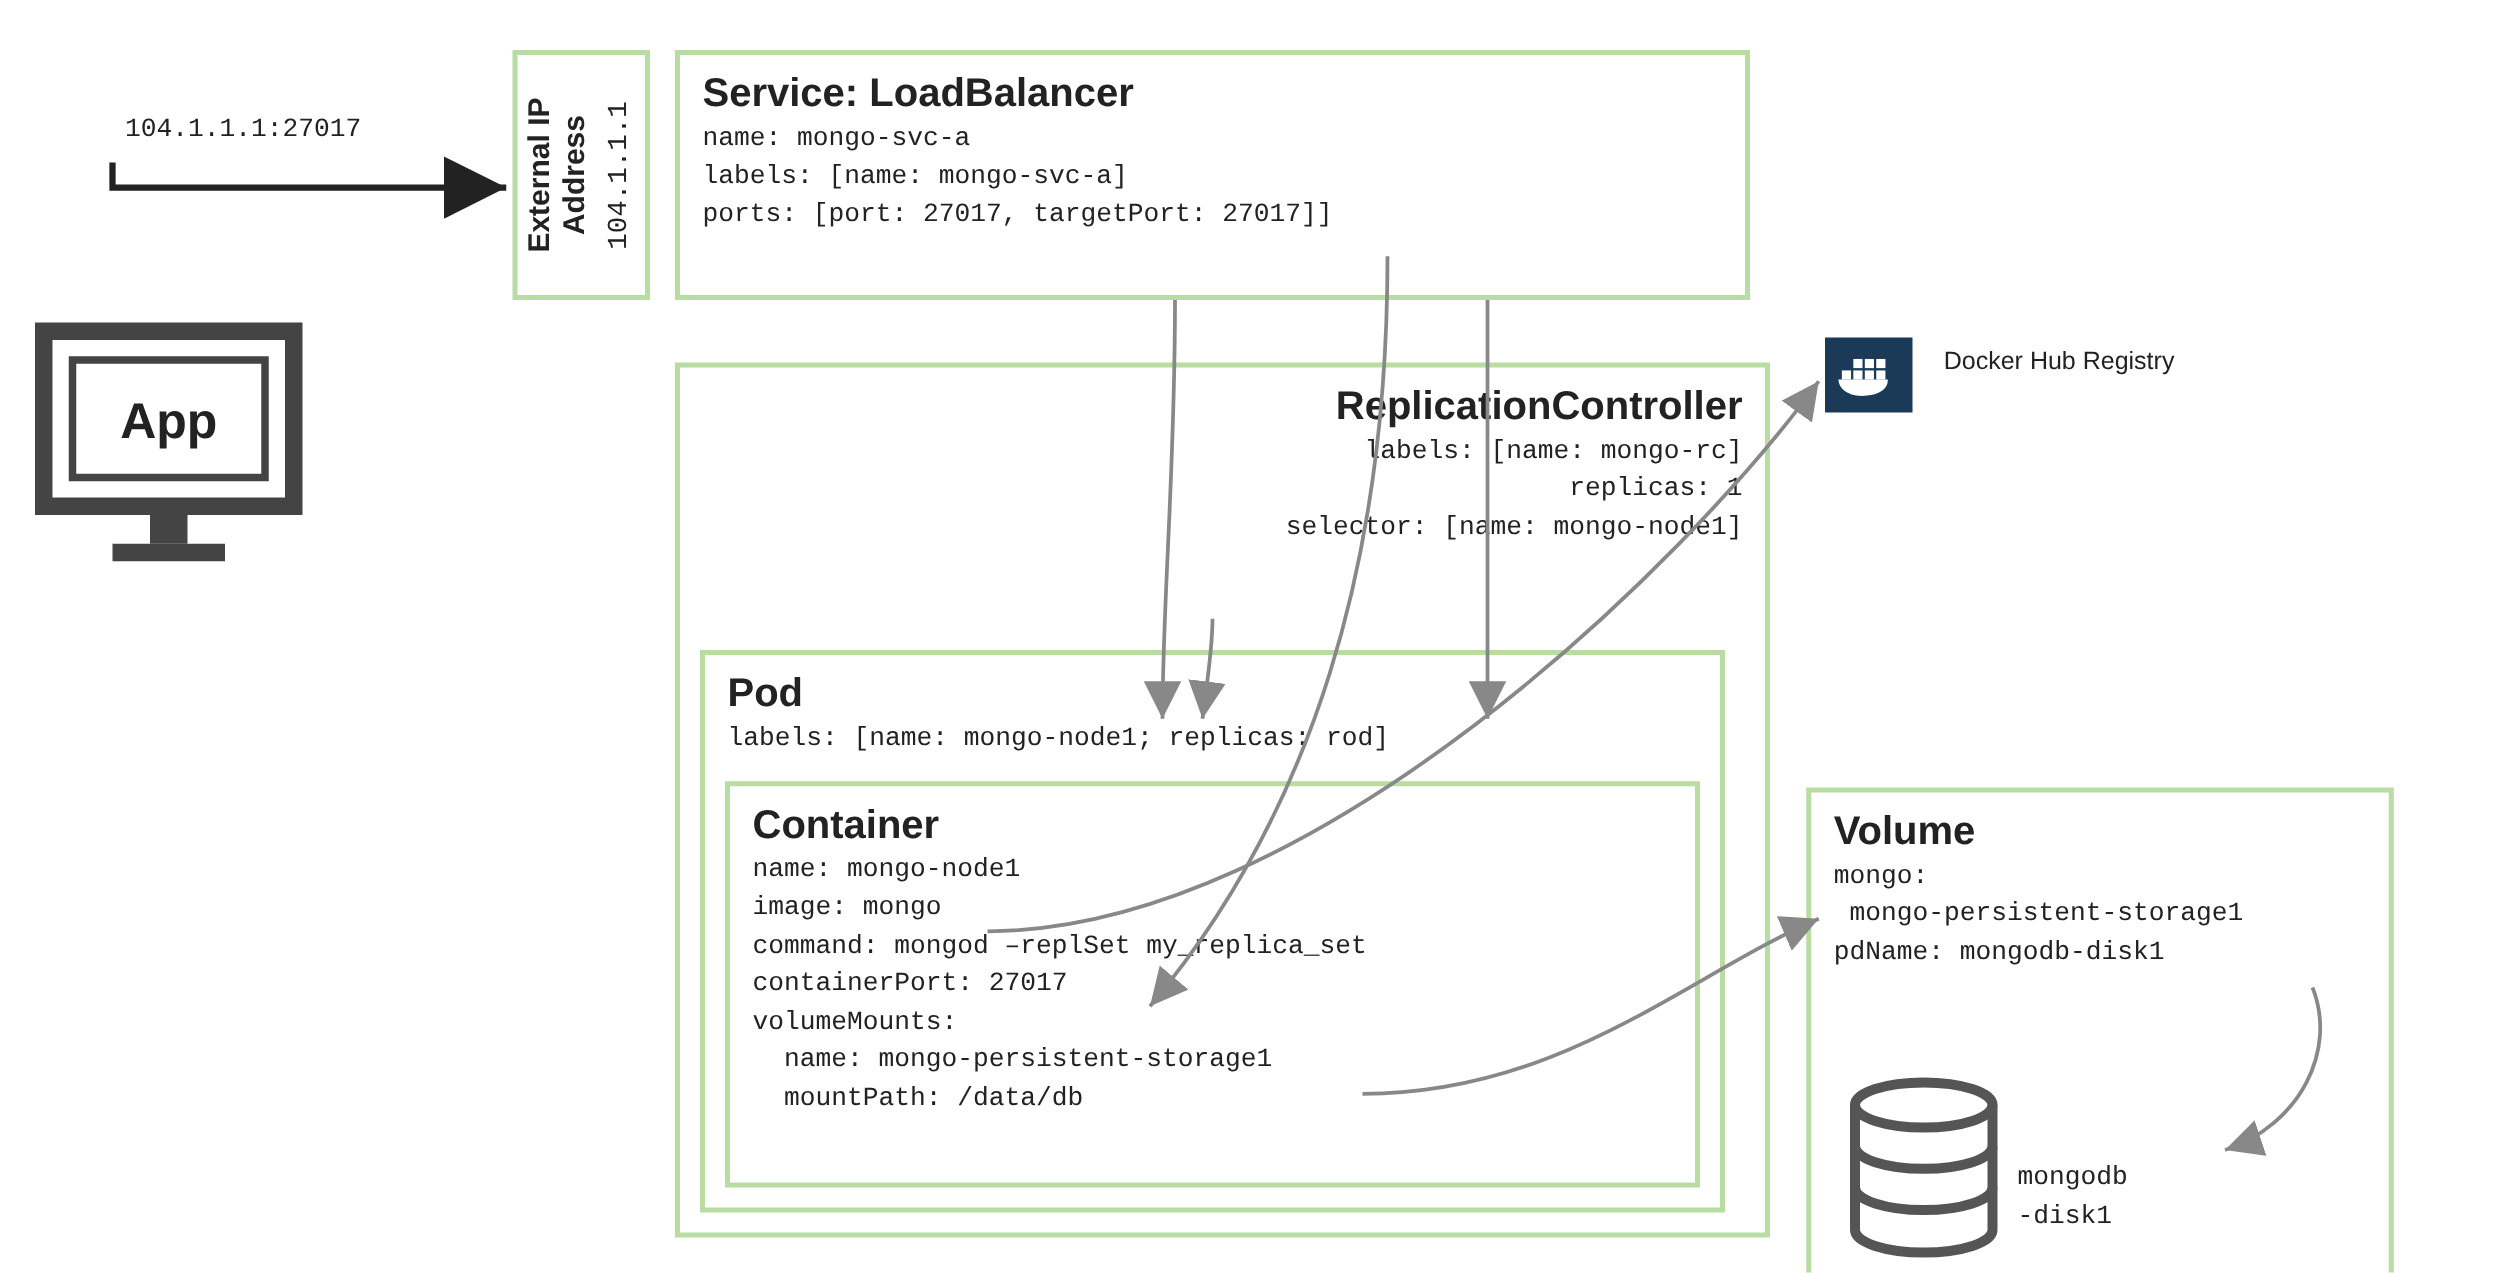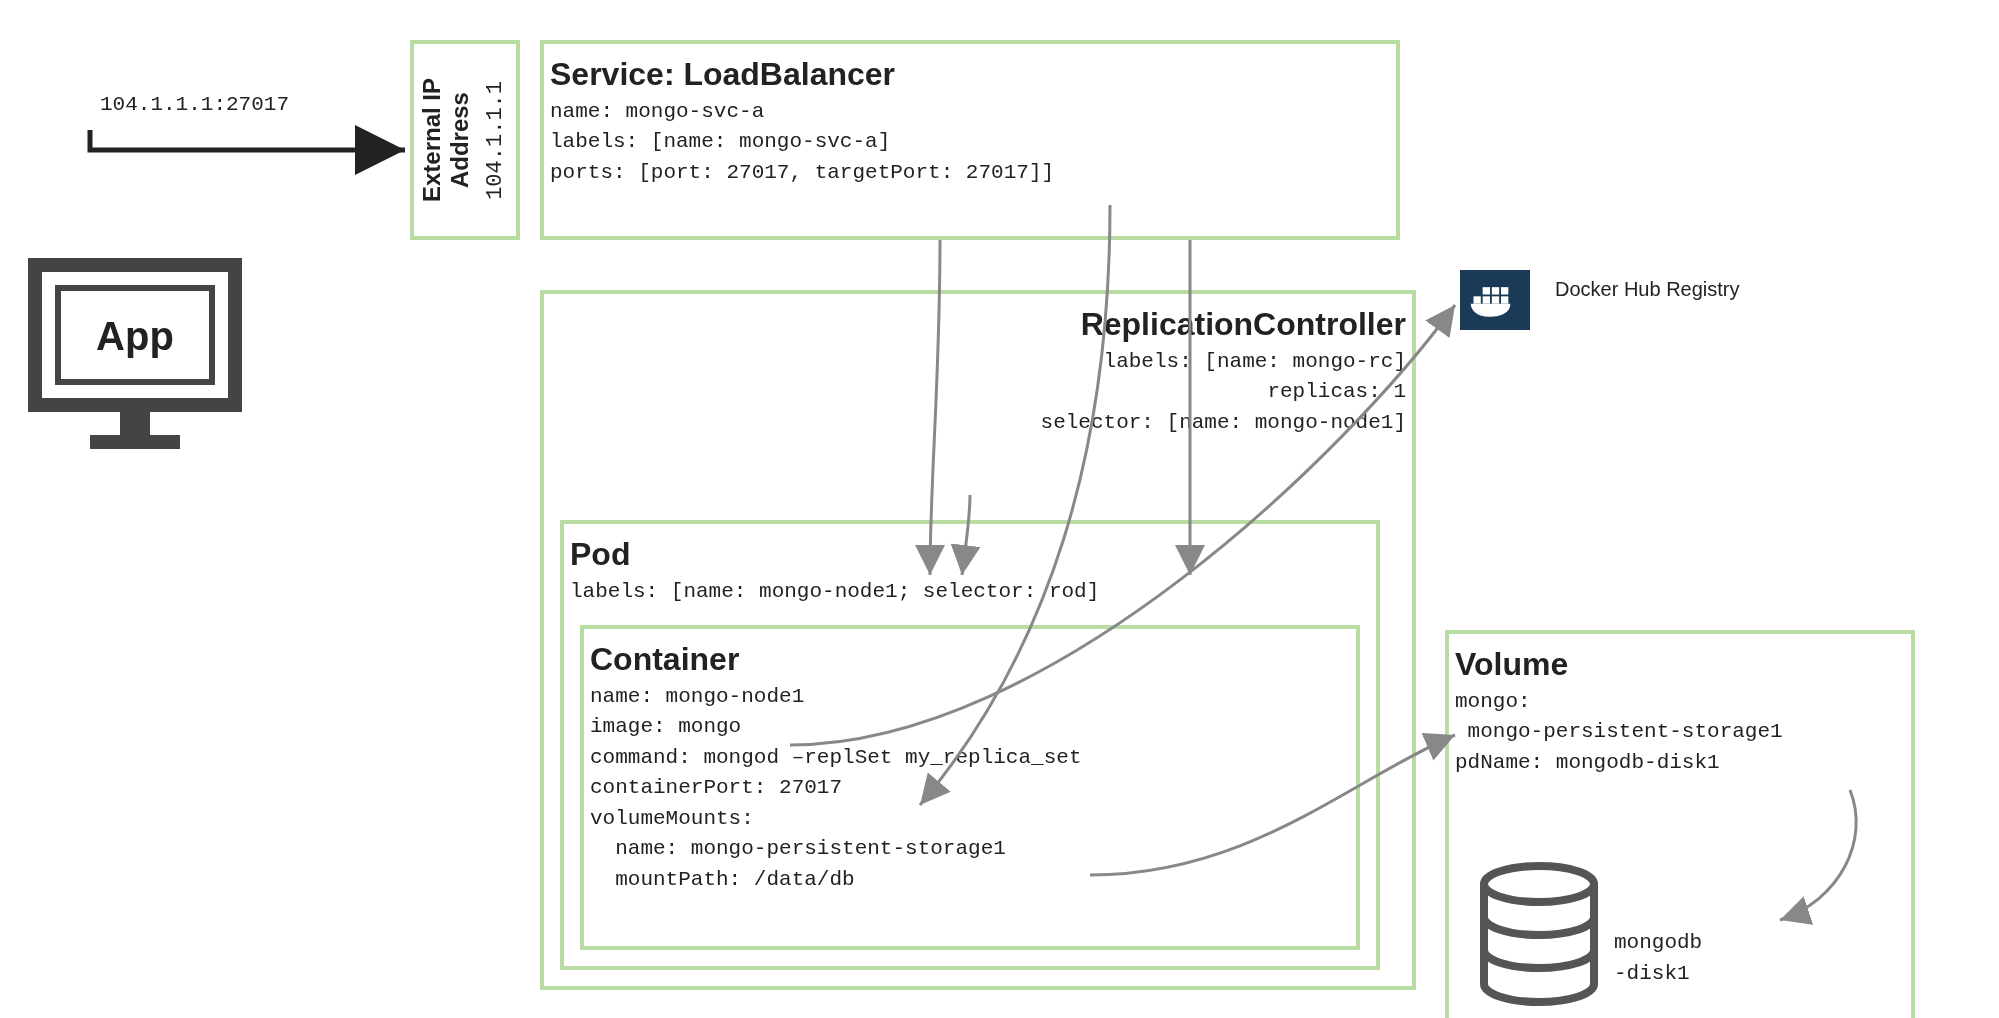--- a/index.html
+++ b/index.html
@@ -10,21 +10,21 @@
     background: #fff;
     color: #222;
     width: 1999px;
     height: 1018px;
     position: relative;
   }
   .mono { font-family: "Courier New", monospace; font-size: 21px; line-height: 1.45; }
   .box {
     border: 4px solid #b8dca1;
     position: absolute;
-    padding: 12px 6px;
+    padding: 12px 18px;
   }
   .box-title {
     font-weight: 700;
     font-size: 32px;
     margin-bottom: 4px;
   }
   .vertical-label {
     writing-mode: vertical-rl;
     transform: rotate(180deg);
     text-align: center;
@@ -85,21 +85,21 @@
 
 <div class="box" style="left:540px; top:290px; width:876px; height:700px;text-align:right;">
   <div class="box-title">ReplicationController</div>
   <div class="mono">labels: [name: mongo-rc]</div>
   <div class="mono">replicas: 1</div>
   <div class="mono">selector: [name: mongo-node1]</div>
 </div>
 
 <div class="box" style="left:560px; top:520px; width:820px; height:450px;">
   <div class="box-title">Pod</div>
-  <div class="mono">labels: [name: mongo-node1; selector: rod]</div>
+  <div class="mono">labels: [name: mongo-node1; replicas: rod]</div>
 </div>
 
 <div class="box" style="left:580px; top:625px; width:780px; height:325px;">
   <div class="box-title">Container</div>
   <div class="mono">name: mongo-node1</div>
   <div class="mono">image: mongo</div>
   <div class="mono">command: mongod –replSet my_replica_set</div>
   <div class="mono">containerPort: 27017</div>
   <div class="mono">volumeMounts:</div>
   <div class="mono">&nbsp;&nbsp;name: mongo-persistent-storage1</div>

